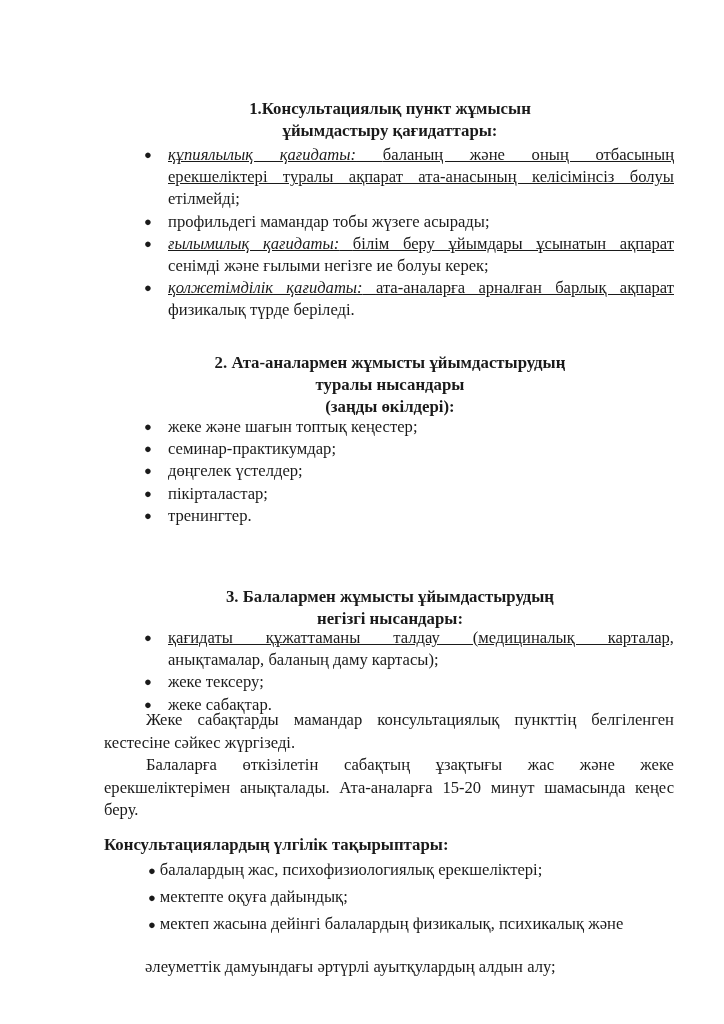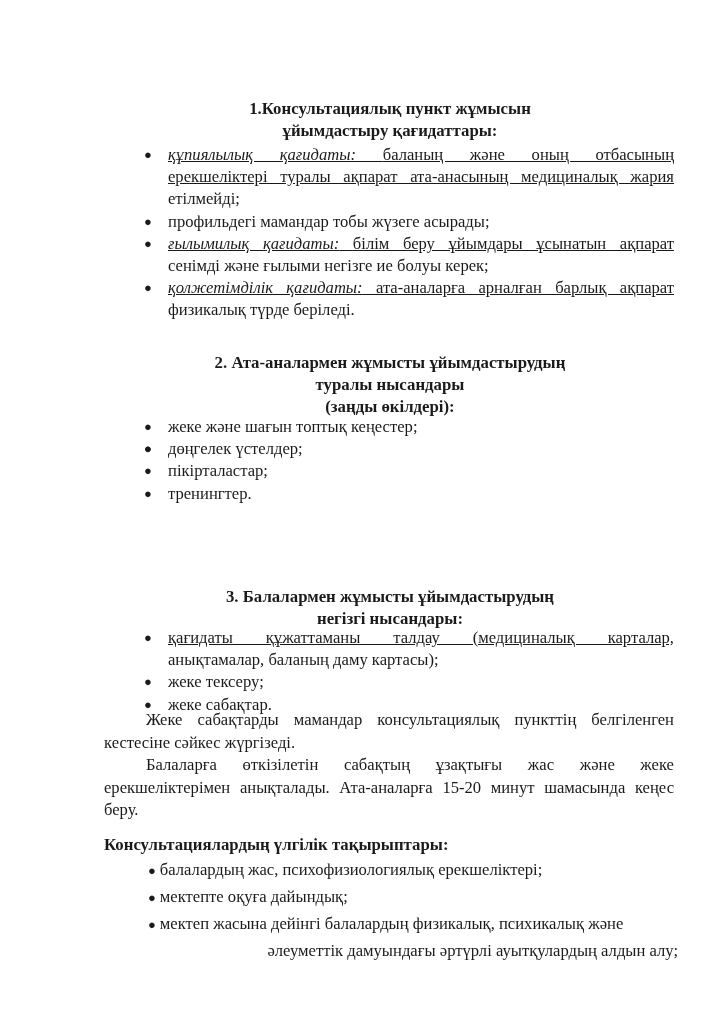--- a/index.html
+++ b/index.html
@@ -104,21 +104,21 @@
 
   <div class="heading" style="top:98px;">
     <div>1.Консультациялық пункт жұмысын</div>
     <div>ұйымдастыру қағидаттары:</div>
   </div>
 
   <ul class="blist" style="top:144px;">
     <li>
       <span class="bullet">●</span>
       <span class="just"><span class="em">құпиялылық қағидаты:</span> <span>баланың және оның отбасының</span></span>
-      <span class="just">ерекшеліктері туралы ақпарат ата-анасының медициналық жария</span>
+      <span class="just">ерекшеліктері туралы ақпарат ата-анасының келісімінсіз болуы</span>
       <span style="display:block">етілмейді;</span>
     </li>
     <li>
       <span class="bullet">●</span>
       <span style="display:block">профильдегі мамандар тобы жүзеге асырады;</span>
     </li>
     <li>
       <span class="bullet">●</span>
       <span class="just"><span class="em">ғылымилық қағидаты:</span> <span>білім беру ұйымдары ұсынатын ақпарат</span></span>
       <span style="display:block">сенімді және ғылыми негізге ие болуы керек;</span>
@@ -131,21 +131,21 @@
   </ul>
 
   <div class="heading" style="top:352px;">
     <div>2. Ата-аналармен жұмысты ұйымдастырудың</div>
     <div>туралы нысандары</div>
     <div>(заңды өкілдері):</div>
   </div>
 
   <ul class="blist" style="top:416px;">
     <li><span class="bullet">●</span><span>жеке және шағын топтық кеңестер;</span></li>
-    <li><span class="bullet">●</span></li>
+    <li><span class="bullet">●</span><span>семинар-практикумдар;</span></li>
     <li><span class="bullet">●</span><span>дөңгелек үстелдер;</span></li>
     <li><span class="bullet">●</span><span>пікірталастар;</span></li>
     <li><span class="bullet">●</span><span>тренингтер.</span></li>
   </ul>
 
   <div class="heading" style="top:586px;">
     <div>3. Балалармен жұмысты ұйымдастырудың</div>
     <div>негізгі нысандары:</div>
   </div>
 
@@ -170,17 +170,17 @@
     <span class="line last">беру.</span>
   </p>
 
   <div class="bold-heading" style="top:834px;">Консультациялардың үлгілік тақырыптары:</div>
 
   <ul class="topics" style="top:859px;">
     <li><span class="dot">●</span><span>балалардың жас, психофизиологиялық ерекшеліктері;</span></li>
     <li><span class="dot">●</span><span>мектепте оқуға дайындық;</span></li>
     <li>
       <span class="dot">●</span><span>мектеп жасына дейінгі балалардың физикалық, психикалық және</span>
-      <span class="cont" style="margin-top:4px;text-align:right;">әлеуметтік дамуындағы әртүрлі ауытқулардың алдын алу;</span>
+      <span class="cont" style="margin-top:20px;">әлеуметтік дамуындағы әртүрлі ауытқулардың алдын алу;</span>
     </li>
   </ul>
 
 </div>
 
 </body></html>

